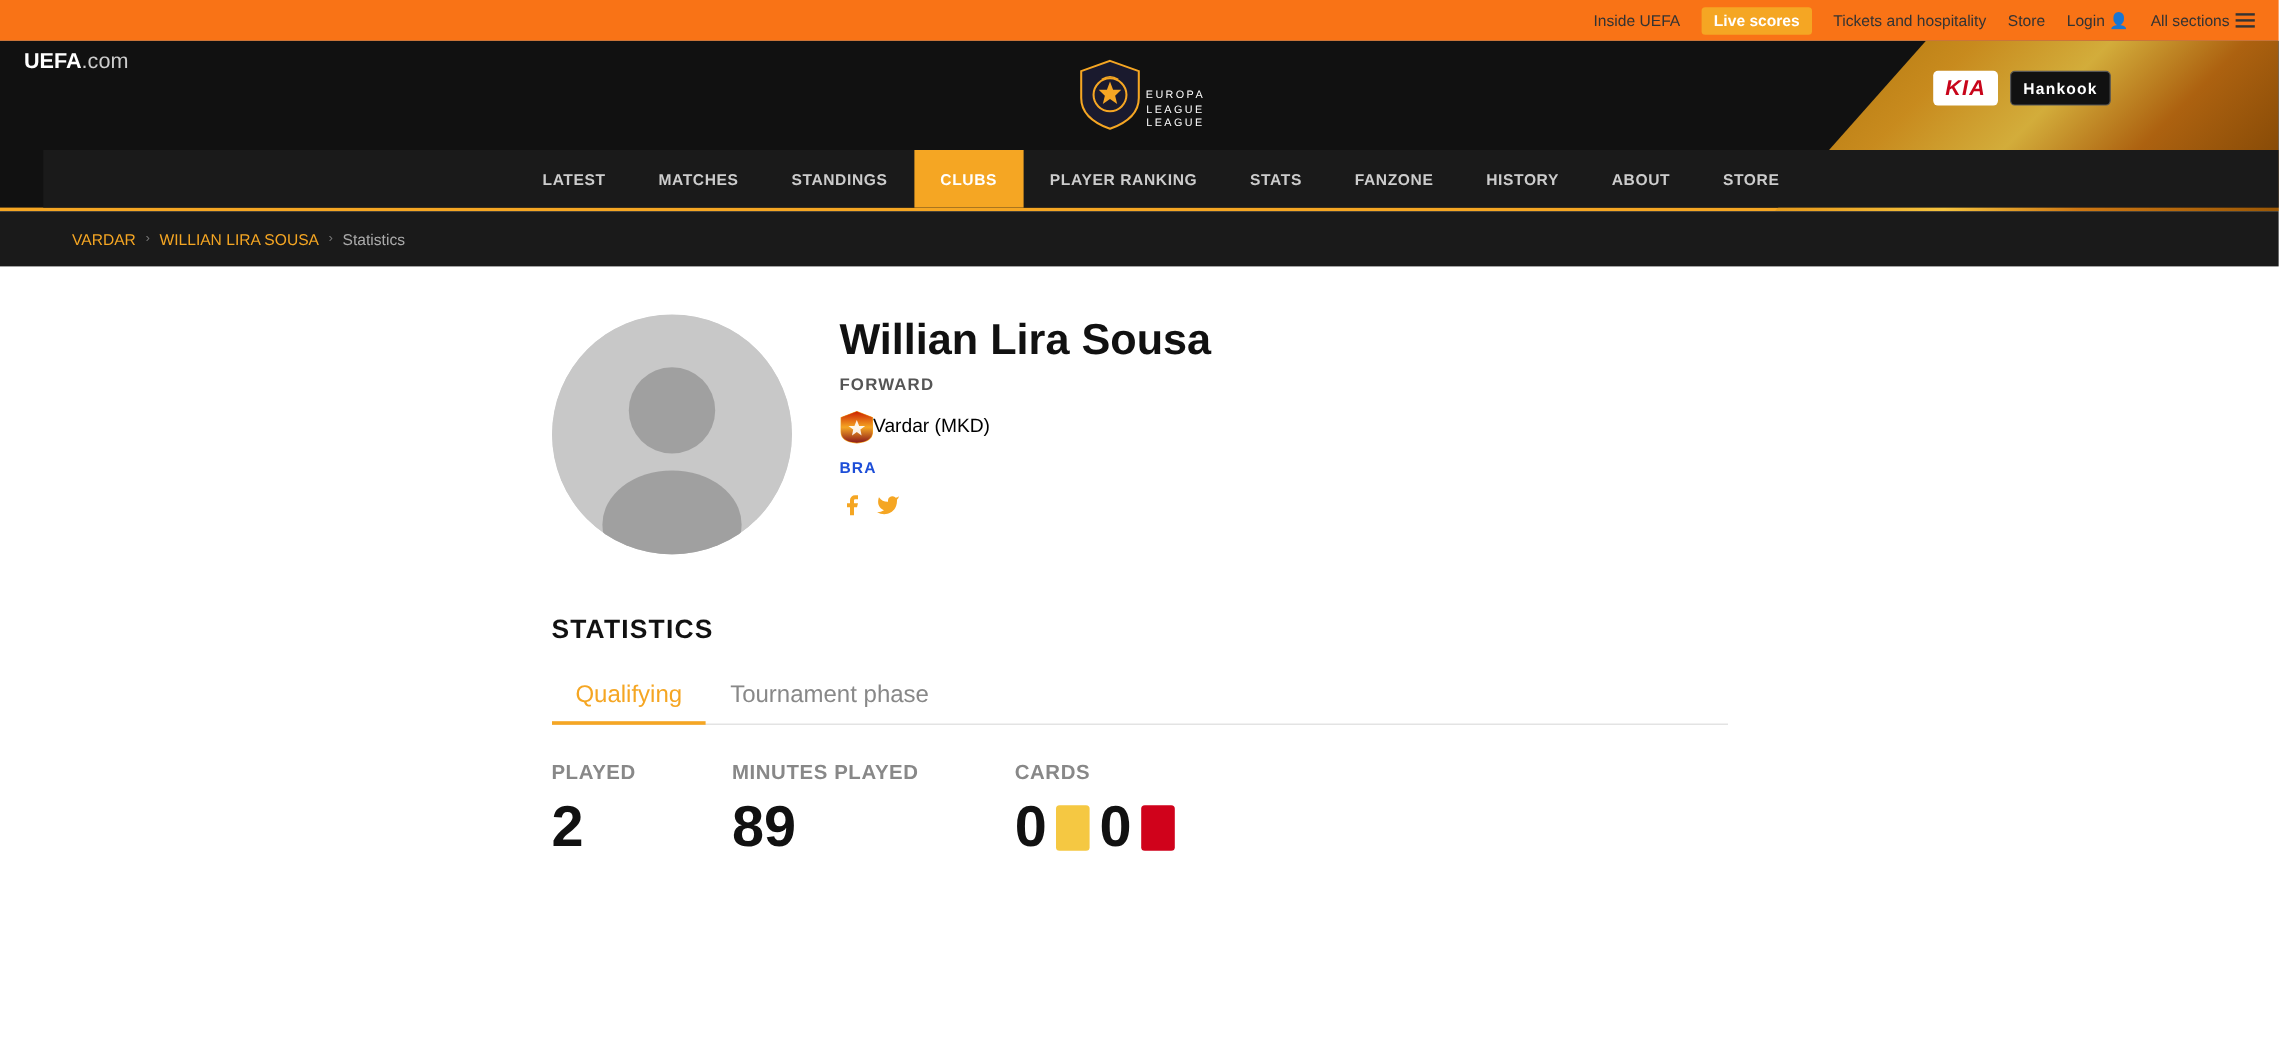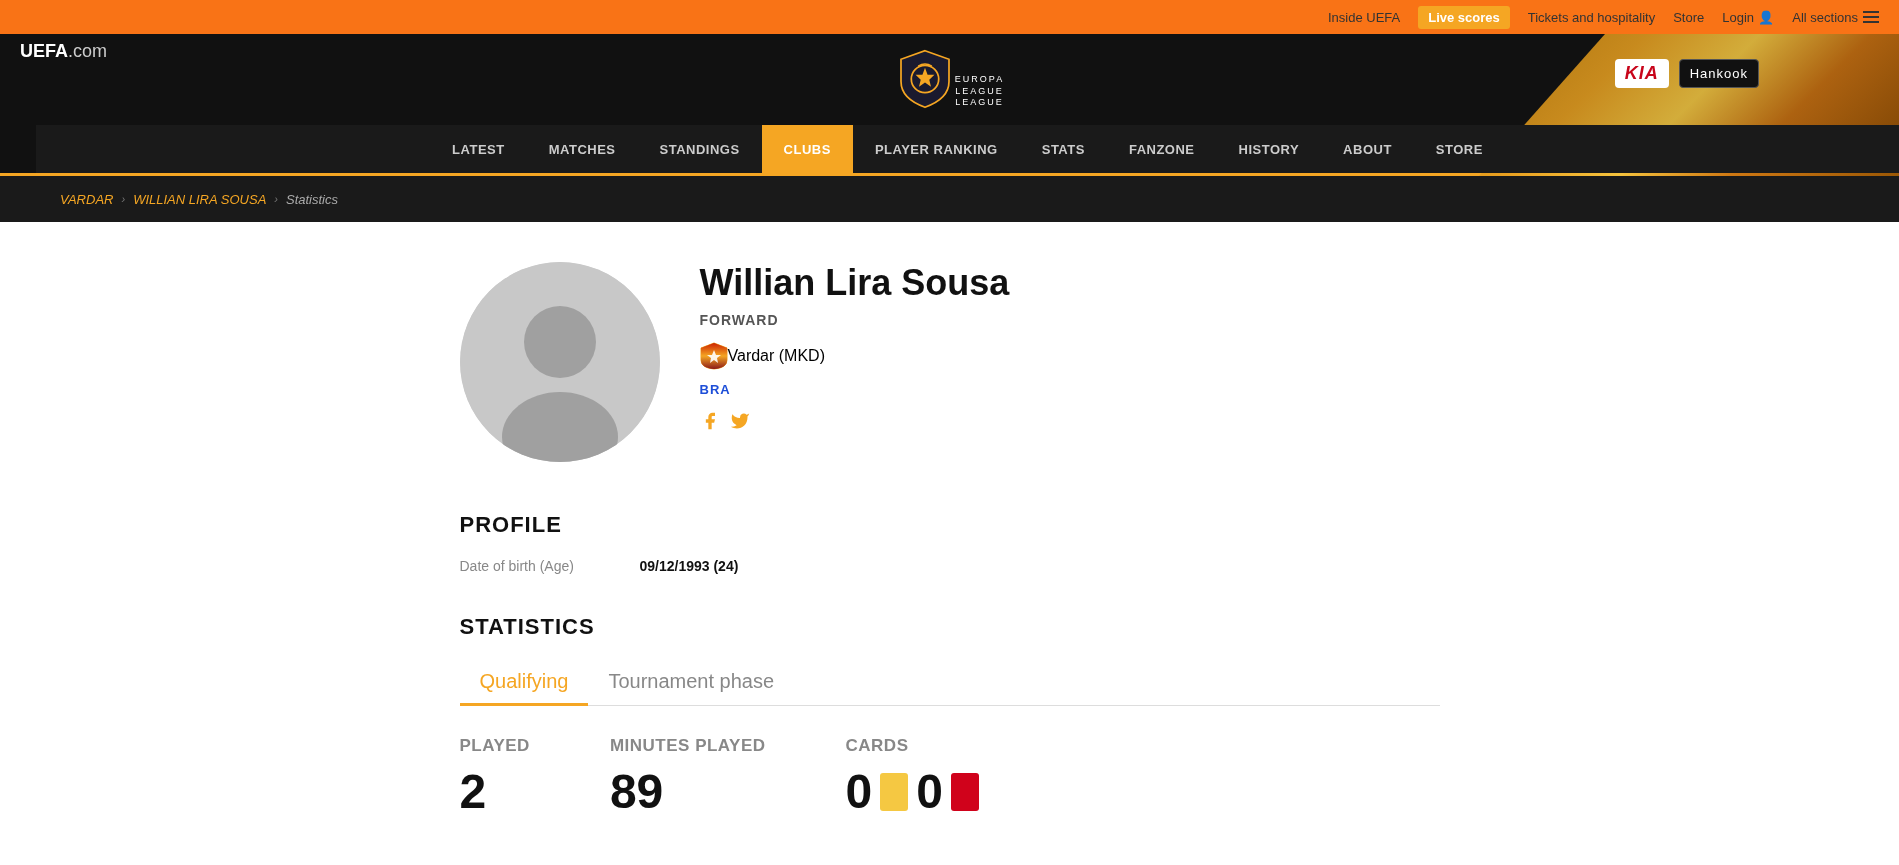--- a/index.html
+++ b/index.html
@@ -71,21 +71,21 @@
       font-weight: 900;
       font-size: 18px;
       padding: 4px 10px;
       border-radius: 4px;
       font-style: italic;
       letter-spacing: 1px;
     }
     .hankook-logo {
       background: #111;
       color: #fff;
-      font-weight: 400;
+      font-weight: 700;
       font-size: 13px;
       padding: 6px 10px;
       border-radius: 4px;
       letter-spacing: 1px;
       border: 1px solid #555;
     }
 
     
     .brand-logo {
       display: flex;
@@ -143,21 +143,20 @@
 
     
     .breadcrumb {
       background: #1a1a1a;
       padding: 0 60px;
       height: 46px;
       display: flex;
       align-items: center;
       gap: 8px;
       font-size: 13px;
-      font-style: italic;
     }
     .breadcrumb a { color: #f5a623; text-decoration: none; }
     .breadcrumb .sep { color: #777; font-size: 11px; }
     .breadcrumb .current { color: #aaa; }
 
     
     .main-content {
       max-width: 1100px;
       margin: 0 auto;
       padding: 40px 60px;
@@ -439,27 +438,20 @@
         <a href="#" class="social-link" title="Twitter">
           
           <svg width="20" height="20" viewBox="0 0 24 24" fill="#f5a623">
             <path d="M23 3a10.9 10.9 0 0 1-3.14 1.53 4.48 4.48 0 0 0-7.86 3v1A10.66 10.66 0 0 1 3 4s-4 9 5 13a11.64 11.64 0 0 1-7 2c9 5 20 0 20-11.5a4.5 4.5 0 0 0-.08-.83A7.72 7.72 0 0 0 23 3z"></path>
           </svg>
         </a>
       </div>
     </div>
   </div>
 
-  <div class="profile-section">
-    <div class="section-title">PROFILE</div>
-    <div class="profile-row">
-      <span class="profile-label">Date of birth (Age)</span>
-      <span class="profile-value">09/12/1993 (24)</span>
-    </div>
-  </div>
 
   <div class="stats-section">
     <div class="section-title">STATISTICS</div>
 
     <div class="stats-tabs">
       <div class="stats-tab active">Qualifying</div>
       <div class="stats-tab">Tournament phase</div>
     </div>
 
     <div class="stats-grid">

